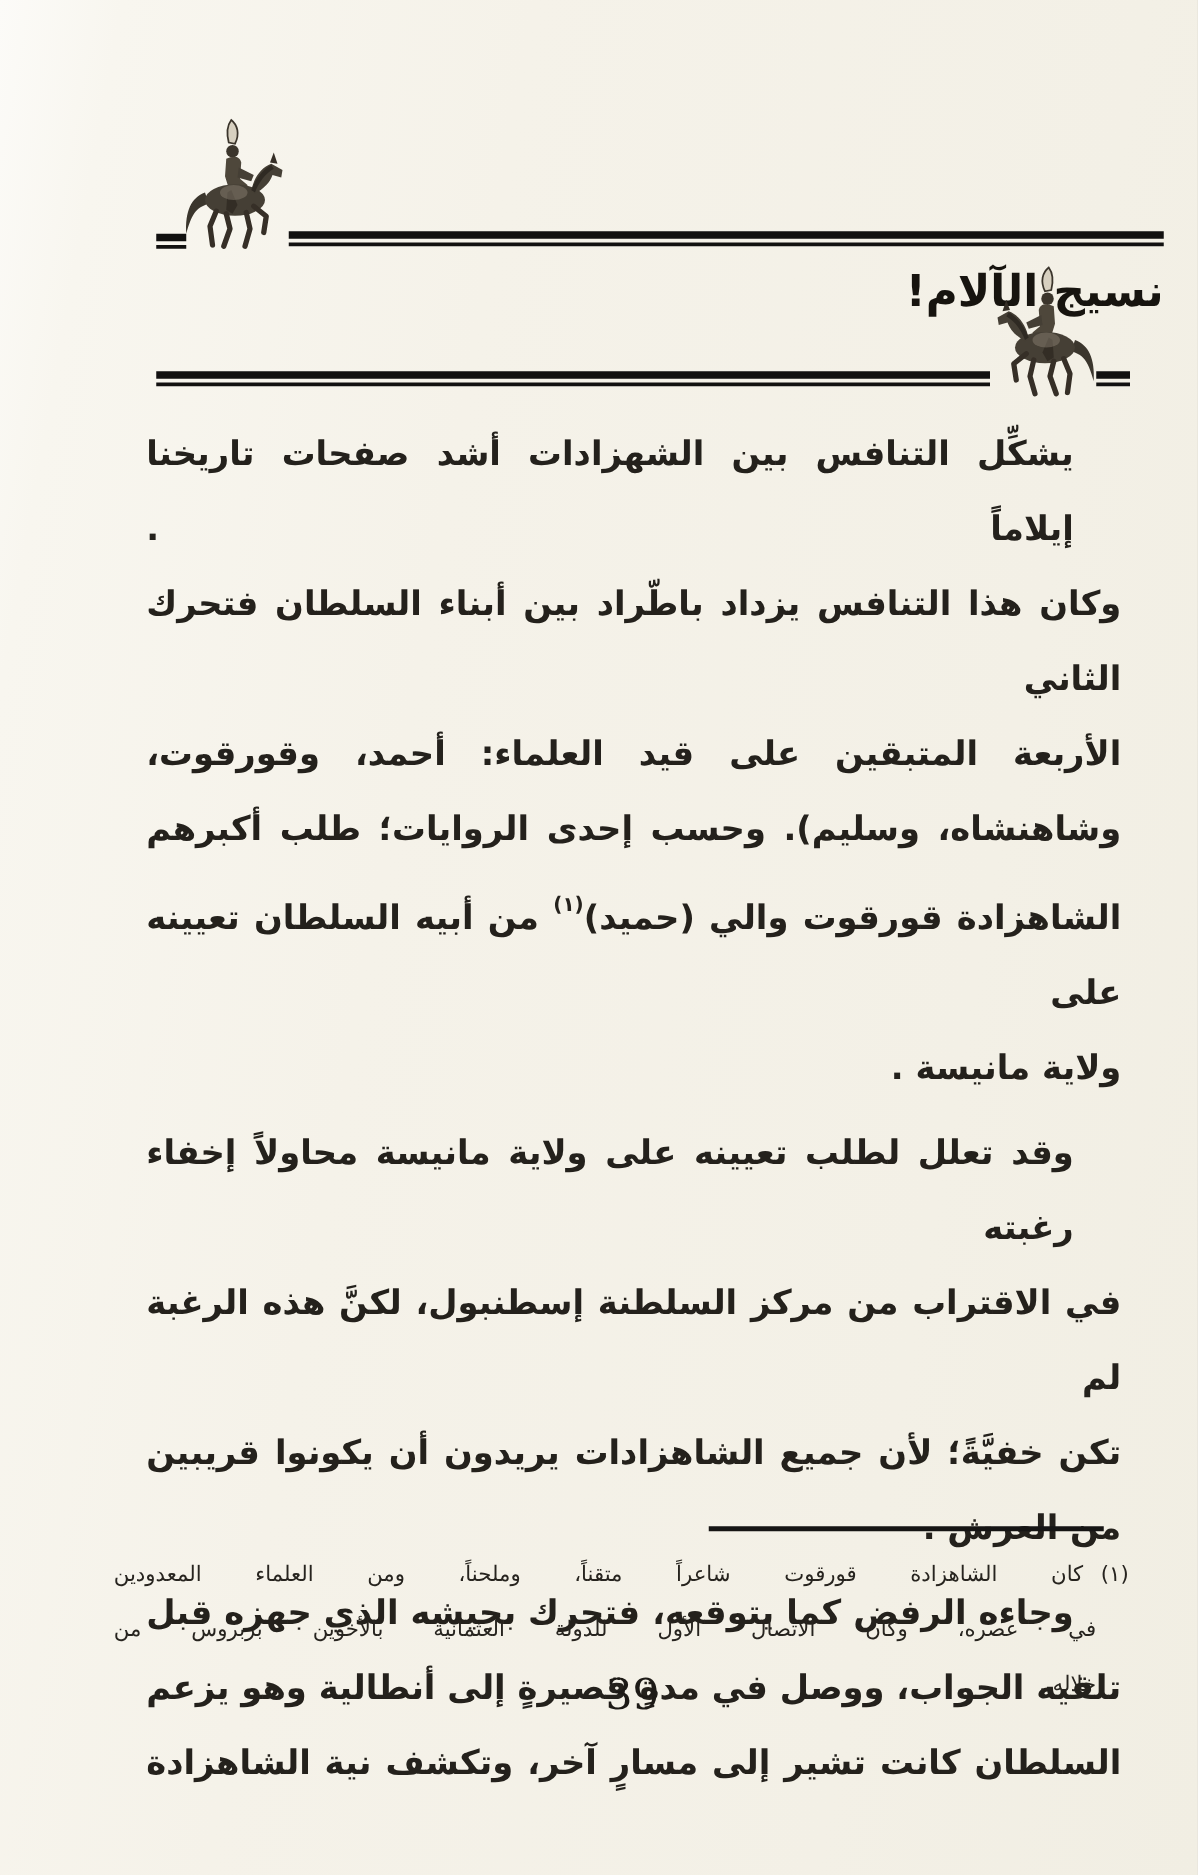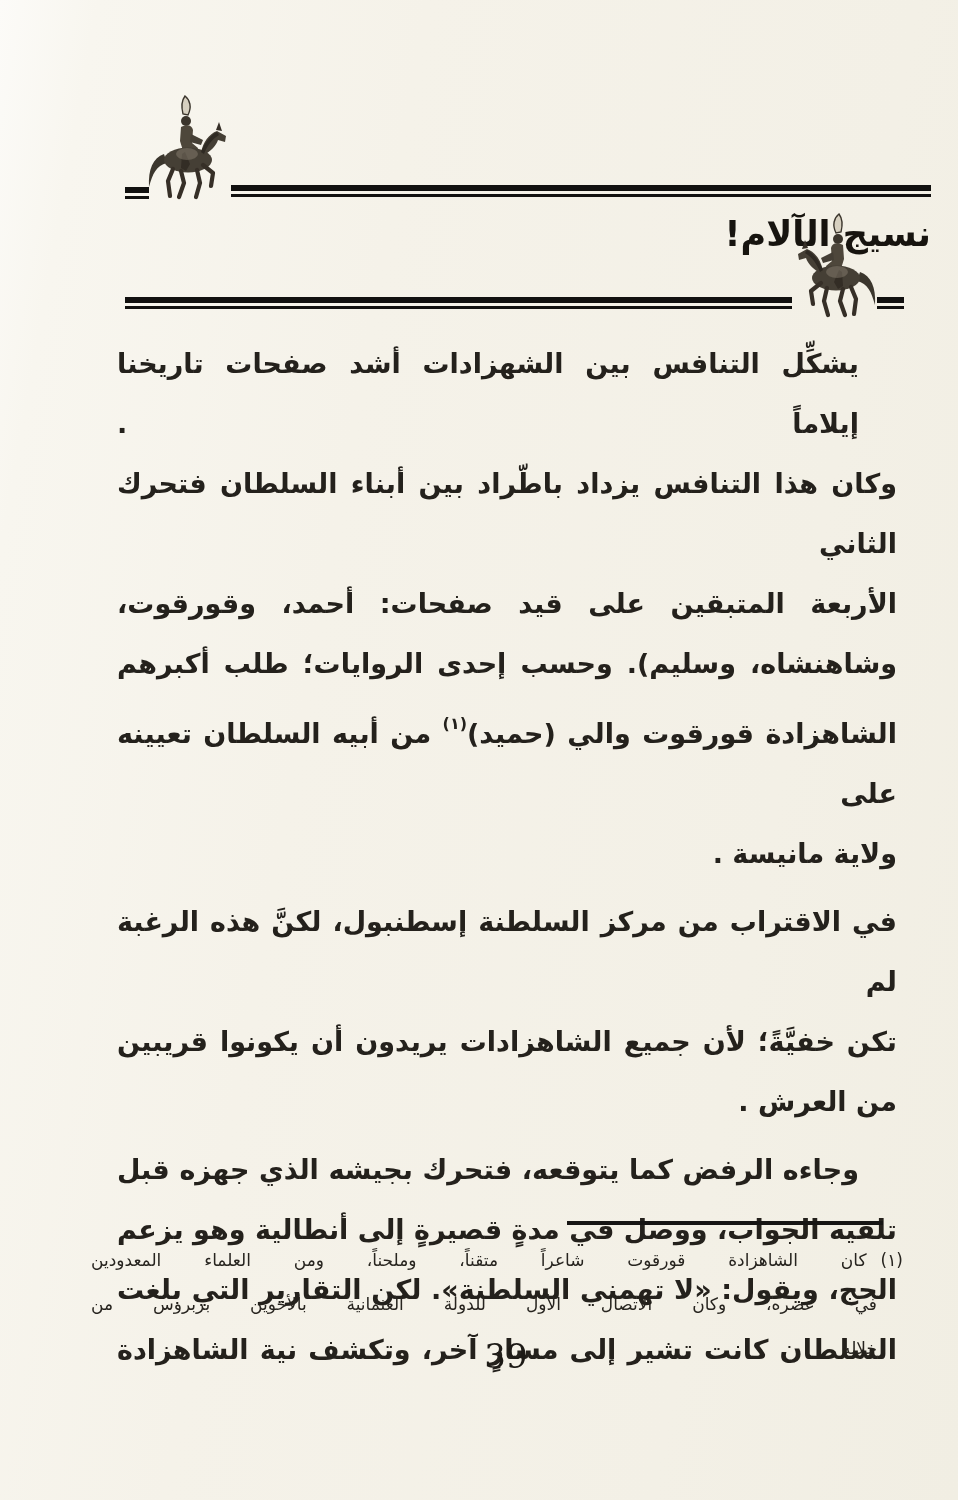--- a/index.html
+++ b/index.html
@@ -131,36 +131,36 @@
   <div class="rule bottom-short">
     <div class="thick"></div>
     <div class="thin"></div>
   </div>
 
   <div class="body-text">
 
     <div class="para">
       <div class="bline first">يشكِّل التنافس بين الشهزادات أشد صفحات تاريخنا إيلاماً .</div>
       <div class="bline">وكان هذا التنافس يزداد باطّراد بين أبناء السلطان فتحرك الثاني</div>
-      <div class="bline">الأربعة المتبقين على قيد صفحات: أحمد، وقورقوت،</div>
+      <div class="bline">الأربعة المتبقين على قيد العلماء: أحمد، وقورقوت،</div>
       <div class="bline">وشاهنشاه، وسليم). وحسب إحدى الروايات؛ طلب أكبرهم</div>
       <div class="bline"><span>الشاهزادة قورقوت والي (حميد)</span><span class="fn-ref">(١)</span><span> من أبيه السلطان تعيينه على</span></div>
       <div class="bline last">ولاية مانيسة .</div>
     </div>
 
     <div class="para">
+      <div class="bline first">وقد تعلل لطلب تعيينه على ولاية مانيسة محاولاً إخفاء رغبته</div>
       <div class="bline">في الاقتراب من مركز السلطنة إسطنبول، لكنَّ هذه الرغبة لم</div>
       <div class="bline">تكن خفيَّةً؛ لأن جميع الشاهزادات يريدون أن يكونوا قريبين</div>
       <div class="bline last">من العرش .</div>
     </div>
 
     <div class="para">
       <div class="bline first">وجاءه الرفض كما يتوقعه، فتحرك بجيشه الذي جهزه قبل</div>
       <div class="bline">تلقيه الجواب، ووصل في مدةٍ قصيرةٍ إلى أنطالية وهو يزعم</div>
-      <div class="bline">الحج، ويقول: «لا تهمني السلطنة». لكن التقارير التي بلغت</div>
       <div class="bline">السلطان كانت تشير إلى مسارٍ آخر، وتكشف نية الشاهزادة</div>
     </div>
 
   </div>
 
   <div class="fn-sep"></div>
 
   <div class="footnote">
     <div class="fn-line"><span class="fn-marker">(١)</span><span>كان الشاهزادة قورقوت شاعراً متقناً، وملحناً، ومن العلماء المعدودين</span></div>
     <div class="fn-line cont">في عصره، وكان الاتصال الأول للدولة العثمانية بالأخوين بربروس من</div>

